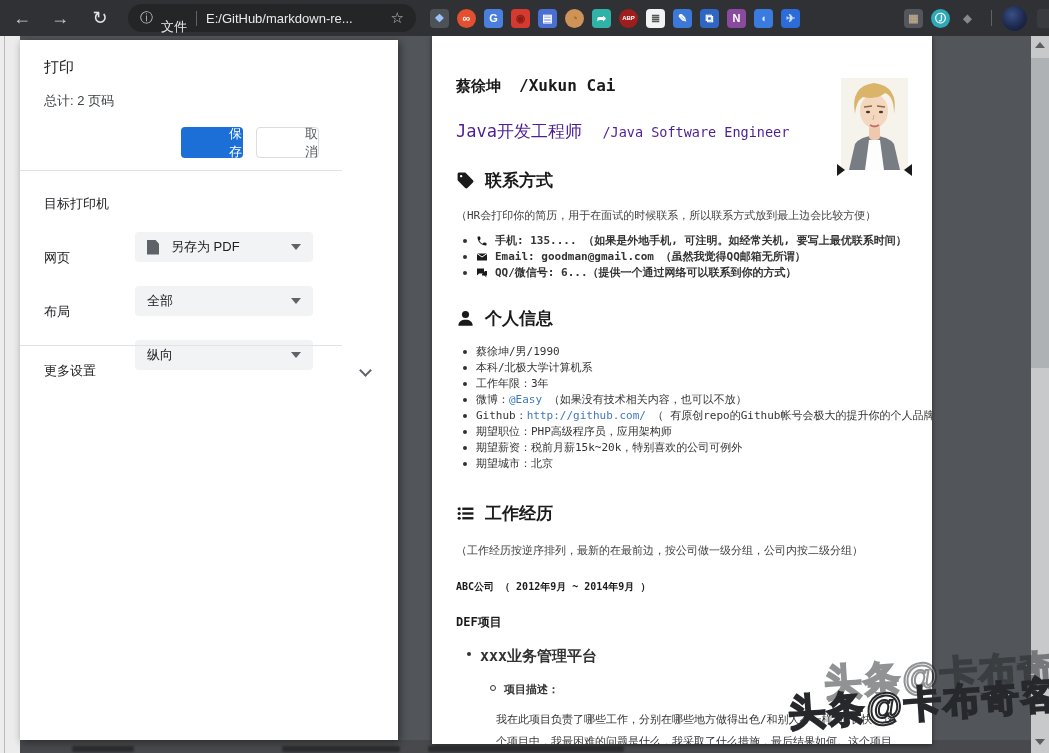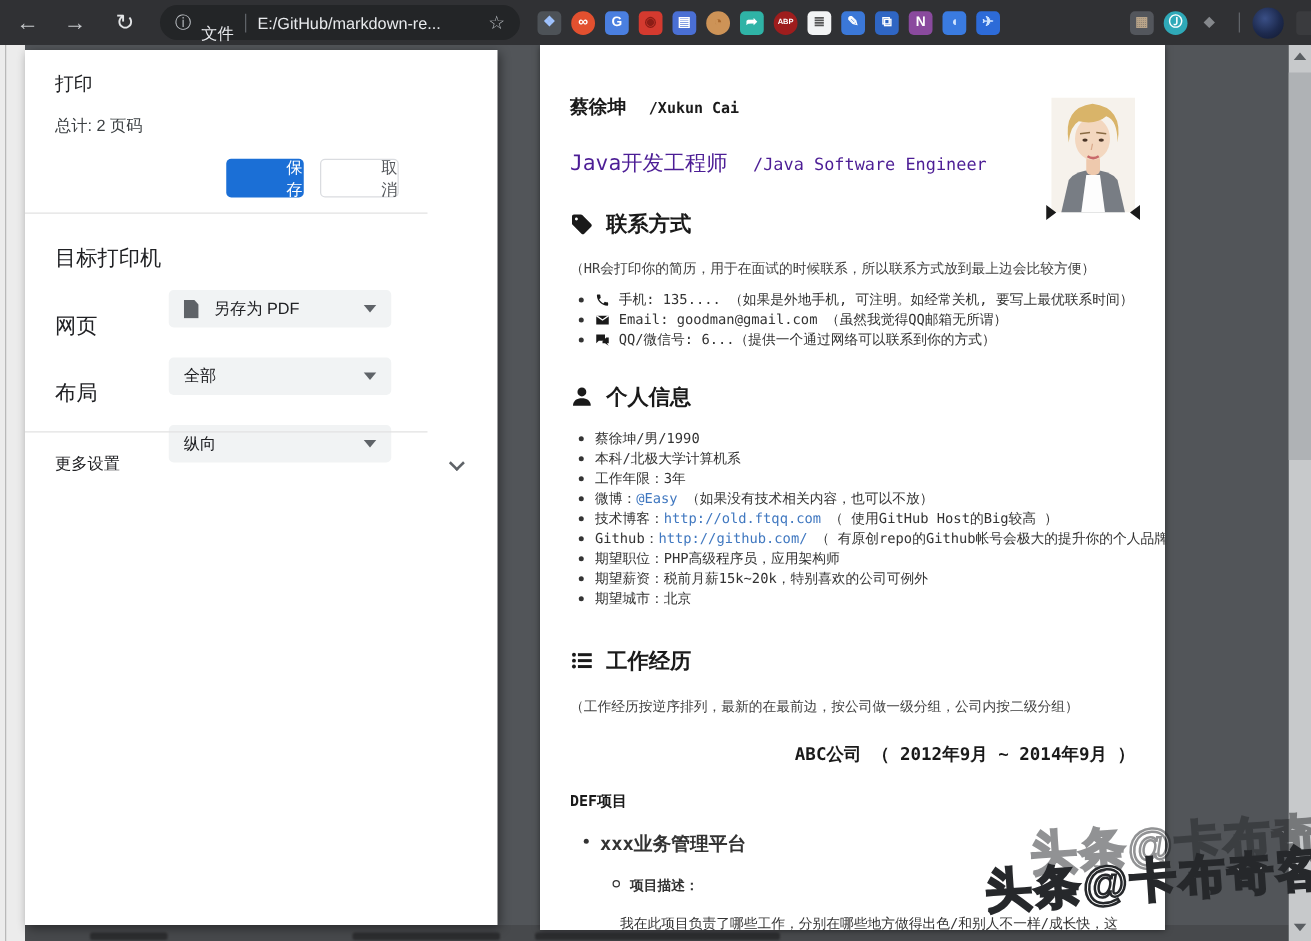--- a/index.html
+++ b/index.html
@@ -37,51 +37,51 @@
   .panel{position:absolute;left:20px;top:40px;width:378px;height:700px;background:#fff;z-index:20;
          box-shadow:2px 2px 8px rgba(0,0,0,.45);}
   .p-title{position:absolute;left:24px;top:18px;font-size:15px;color:#202124;}
   .p-total{position:absolute;left:24px;top:52px;font-size:13px;color:#3c4043;}
   .btn{position:absolute;top:87px;height:31px;border-radius:4px;font-size:13px;display:flex;
        align-items:center;justify-content:center;cursor:pointer;box-sizing:border-box;padding-left:48px;}
   .btn-save{left:161px;width:62px;background:#1b6fd6;color:#fff;}
   .btn-cancel{left:236px;width:63px;background:#fff;border:1px solid #dadce0;color:#55585c;}
   .pdiv{position:absolute;left:0;width:322px;height:1px;background:#e2e2e2;}
   .pdiv.d1{top:130px;} .pdiv.d2{top:305px;}
-  .rowlab{position:absolute;left:24px;font-size:17px;color:#202124;}
+  .rowlab{position:absolute;left:24px;font-size:13px;color:#202124;}
   .sel{position:absolute;left:115px;width:178px;height:30px;background:#f1f3f4;border-radius:4px;
        display:flex;align-items:center;padding:0 12px;box-sizing:border-box;font-size:13px;color:#202124;cursor:pointer;margin-top:44px;}
   .caret{margin-left:auto;width:0;height:0;border-left:5px solid transparent;border-right:5px solid transparent;
          border-top:6px solid #5f6368;}
   .doc-ic{width:12px;height:15px;background:#5f6368;margin-right:12px;
           clip-path:polygon(0 0,68% 0,100% 28%,100% 100%,0 100%);}
   .more{position:absolute;left:24px;top:322px;font-size:13px;color:#202124;cursor:pointer;text-align:center;}
   .chev-down{position:absolute;right:28px;top:326px;width:7px;height:7px;border-right:2px solid #5f6368;
              border-bottom:2px solid #5f6368;transform:rotate(45deg);cursor:pointer;}
 
   
   .page{position:absolute;left:432px;top:36px;width:500px;height:708px;background:#fff;z-index:10;
         box-shadow:0 1px 5px rgba(0,0,0,.5);overflow:hidden;
         font-family:"DejaVu Sans Mono","Liberation Sans",monospace;color:#333;}
   .page-inner{position:relative;padding:40px 24px 0 24px;}
   .r-name{font-size:15px;font-weight:bold;color:#1a1a1a;white-space:nowrap;}
-  .r-name .en{font-size:12px;}
+  .r-name .en{font-size:16px;}
   .r-title{margin-top:24px;font-size:17px;font-weight:normal;color:#4c1d95;white-space:nowrap;}
   .r-title .en{font-size:13.5px;}
   h2.r-h{display:flex;align-items:center;gap:10px;font-size:17px;font-weight:bold;color:#1a1a1a;
          margin:26px 0 0 0;white-space:nowrap;}
   h2.r-h svg{flex:0 0 auto;}
   .r-note{margin-top:16px;font-size:11px;color:#404040;white-space:nowrap;}
   ul.r-list{margin:10px 0 0 0;padding:0 0 0 16px;list-style:none;}
   ul.r-list li{position:relative;font-size:11px;line-height:16px;white-space:nowrap;padding-left:4px;}
   ul.r-list li::before{content:"";position:absolute;left:-9px;top:6px;width:4px;height:4px;border-radius:50%;background:#333;}
-  ul.c-list li{display:flex;align-items:center;gap:7px;}
+  ul.c-list li{display:flex;align-items:center;gap:7px;font-weight:bold;}
   ul.c-list li::before{top:6px;}
   .lnk{color:#4078c0;text-decoration:none;cursor:pointer;}
-  .company{margin-top:22px;font-size:14px;font-weight:bold;color:#1a1a1a;white-space:nowrap;text-align:right;}
+  .company{margin-top:22px;font-size:10px;font-weight:bold;color:#1a1a1a;white-space:nowrap;}
   .project{margin-top:20px;font-size:12px;font-weight:bold;color:#1a1a1a;}
   .plat{position:relative;margin:16px 0 0 20px;font-size:15px;font-weight:bold;padding-left:4px;}
   .plat::before{content:"";position:absolute;left:-9px;top:5px;width:4px;height:4px;border-radius:50%;background:#333;}
   .desc{position:relative;margin:16px 0 0 44px;font-size:11px;font-weight:bold;padding-left:4px;}
   .desc::before{content:"";position:absolute;left:-10px;top:3px;width:4px;height:4px;border-radius:50%;
                 border:1px solid #333;background:#fff;}
   .para{margin:12px 0 0 40px;width:408px;font-size:11px;line-height:22px;color:#333;}
   .photo{position:absolute;left:409px;top:42px;width:67px;height:92px;}
   .photo .wedge{position:absolute;bottom:-6px;width:0;height:0;}
   .photo .wl{left:-4px;border-top:6px solid transparent;border-bottom:6px solid transparent;border-left:8px solid #1a1a1a;}
@@ -224,21 +224,20 @@
           <circle cx="12" cy="7" r="4.5" fill="#1a1a1a"></circle>
             <path d="M3 21c0-5 4-7.5 9-7.5s9 2.5 9 7.5z" fill="#1a1a1a"></path>
         </svg>
         <span>个人信息</span>
       </h2>
       <ul class="r-list" style="margin-top:14px;">
         <li><span>蔡徐坤/男/1990</span></li>
         <li><span>本科/北极大学计算机系</span></li>
         <li><span>工作年限：3年</span></li>
         <li><span>微博：</span><a class="lnk">@Easy</a><span> （如果没有技术相关内容，也可以不放）</span></li>
-        <li><span>技术博客：</span><a class="lnk">http://old.ftqq.com</a><span> （ 使用GitHub Host的Big较高 ）</span></li>
         <li><span>Github：</span><a class="lnk">http://github.com/</a><span> （ 有原创repo的Github帐号会极大的提升你的个人品牌 ）</span></li>
         <li><span>期望职位：PHP高级程序员，应用架构师</span></li>
         <li><span>期望薪资：税前月薪15k~20k，特别喜欢的公司可例外</span></li>
         <li><span>期望城市：北京</span></li>
       </ul>
 
       <h2 class="r-h" style="margin-top:30px;">
         <svg width="19" height="19" viewBox="0 0 24 24">
           <circle cx="4" cy="6" r="2" fill="#1a1a1a"></circle>
             <rect x="8" y="4.5" width="14" height="3" fill="#1a1a1a"></rect>

